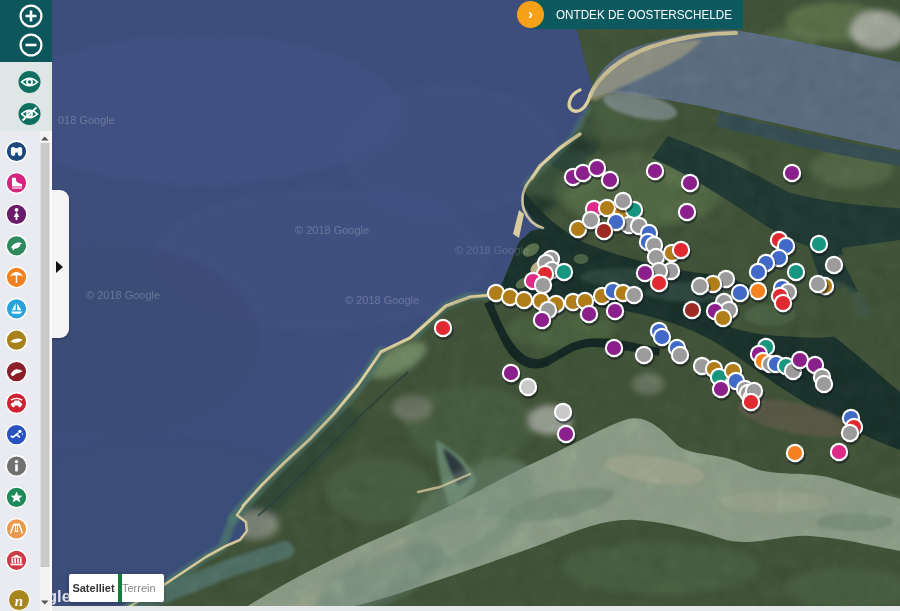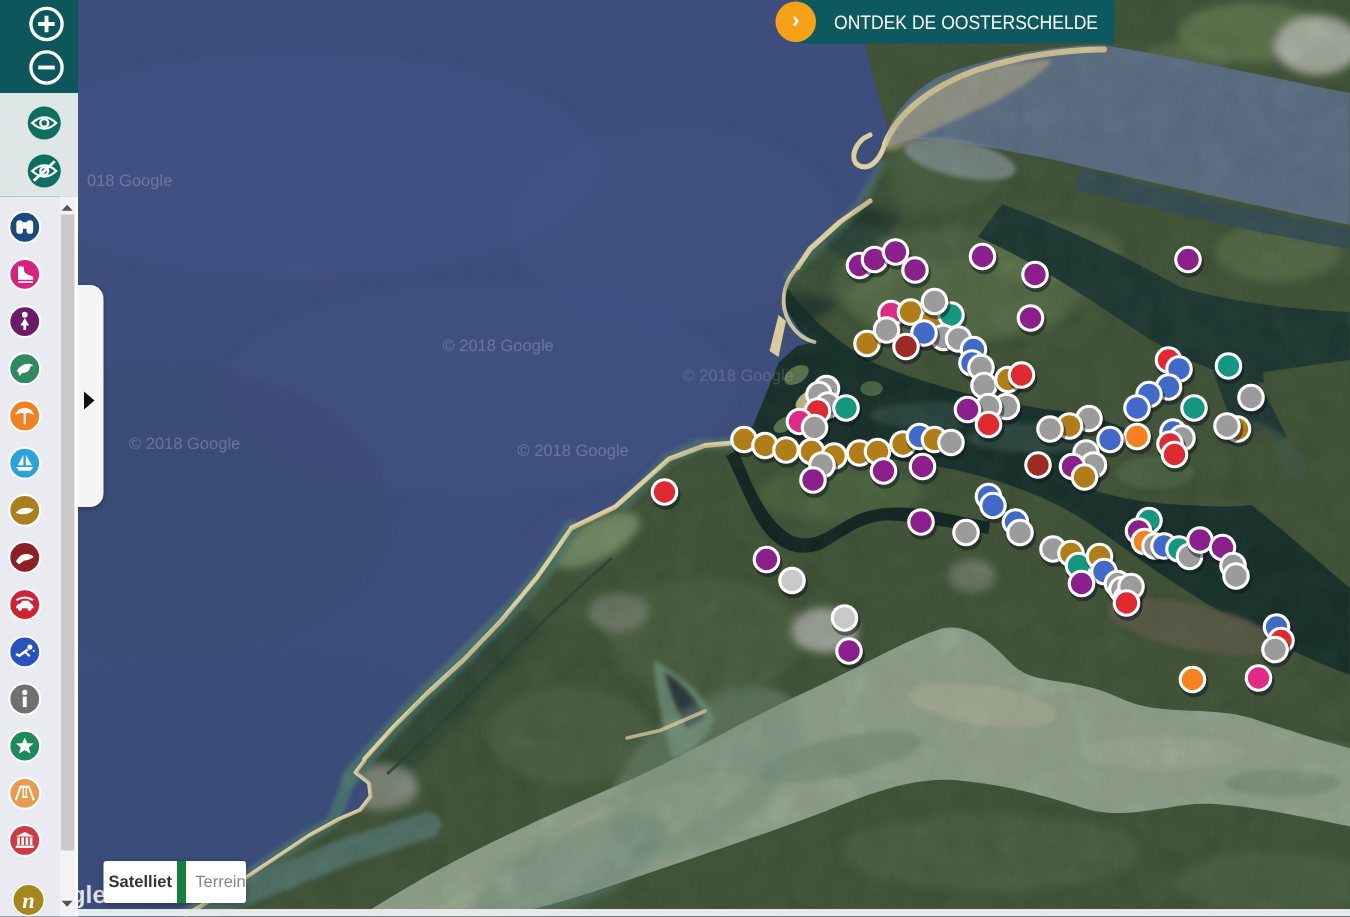--- a/index.html
+++ b/index.html
@@ -401,19 +401,19 @@
 </div>
 
 <div class="ui" style="left:533px;top:0;width:210px;height:29px;background:#0c5a60;"></div>
 <svg class="ui" style="left:533px;top:0;" width="210" height="29" xmlns="http://www.w3.org/2000/svg">
     <text x="23" y="19" textLength="176" lengthAdjust="spacingAndGlyphs" fill="#ffffff" font-size="13" font-family="Liberation Sans,sans-serif">ONTDEK DE OOSTERSCHELDE</text>
   </svg>
 <div class="ui" style="left:517px;top:1px;width:27px;height:27px;border-radius:50%;background:#f6a118;color:#fff;text-align:center;font-size:15px;font-weight:bold;line-height:26px;">›</div>
 
 <div class="ui" style="left:69px;top:574px;width:95px;height:28px;background:#fff;border-radius:2px;box-shadow:0 1px 4px rgba(0,0,0,0.3);">
   <span style="position:absolute;left:0;top:0;width:49px;text-align:center;line-height:28px;font-size:11px;font-weight:bold;color:#333;">Satelliet</span>
-  <span style="position:absolute;left:49px;top:0;width:46px;text-align:center;line-height:28px;font-size:11px;color:#878787;border-left:6px solid #15803d;">Terrein</span>
+  <span style="position:absolute;left:49px;top:0;width:46px;text-align:left;line-height:28px;font-size:11px;color:#878787;border-left:4px solid #15803d;">Terrein</span>
 </div>
 
 <svg class="ui" style="left:7px;top:589px;" width="24" height="22" xmlns="http://www.w3.org/2000/svg">
   <circle cx="12" cy="11" r="10.5" fill="#a8861e" stroke="#fff" stroke-width="1"></circle>
   <text x="12" y="16.5" text-anchor="middle" fill="#fff" font-size="15" font-style="italic" font-weight="bold" font-family="Liberation Serif,serif">n</text>
 </svg>
 
 </body></html>

